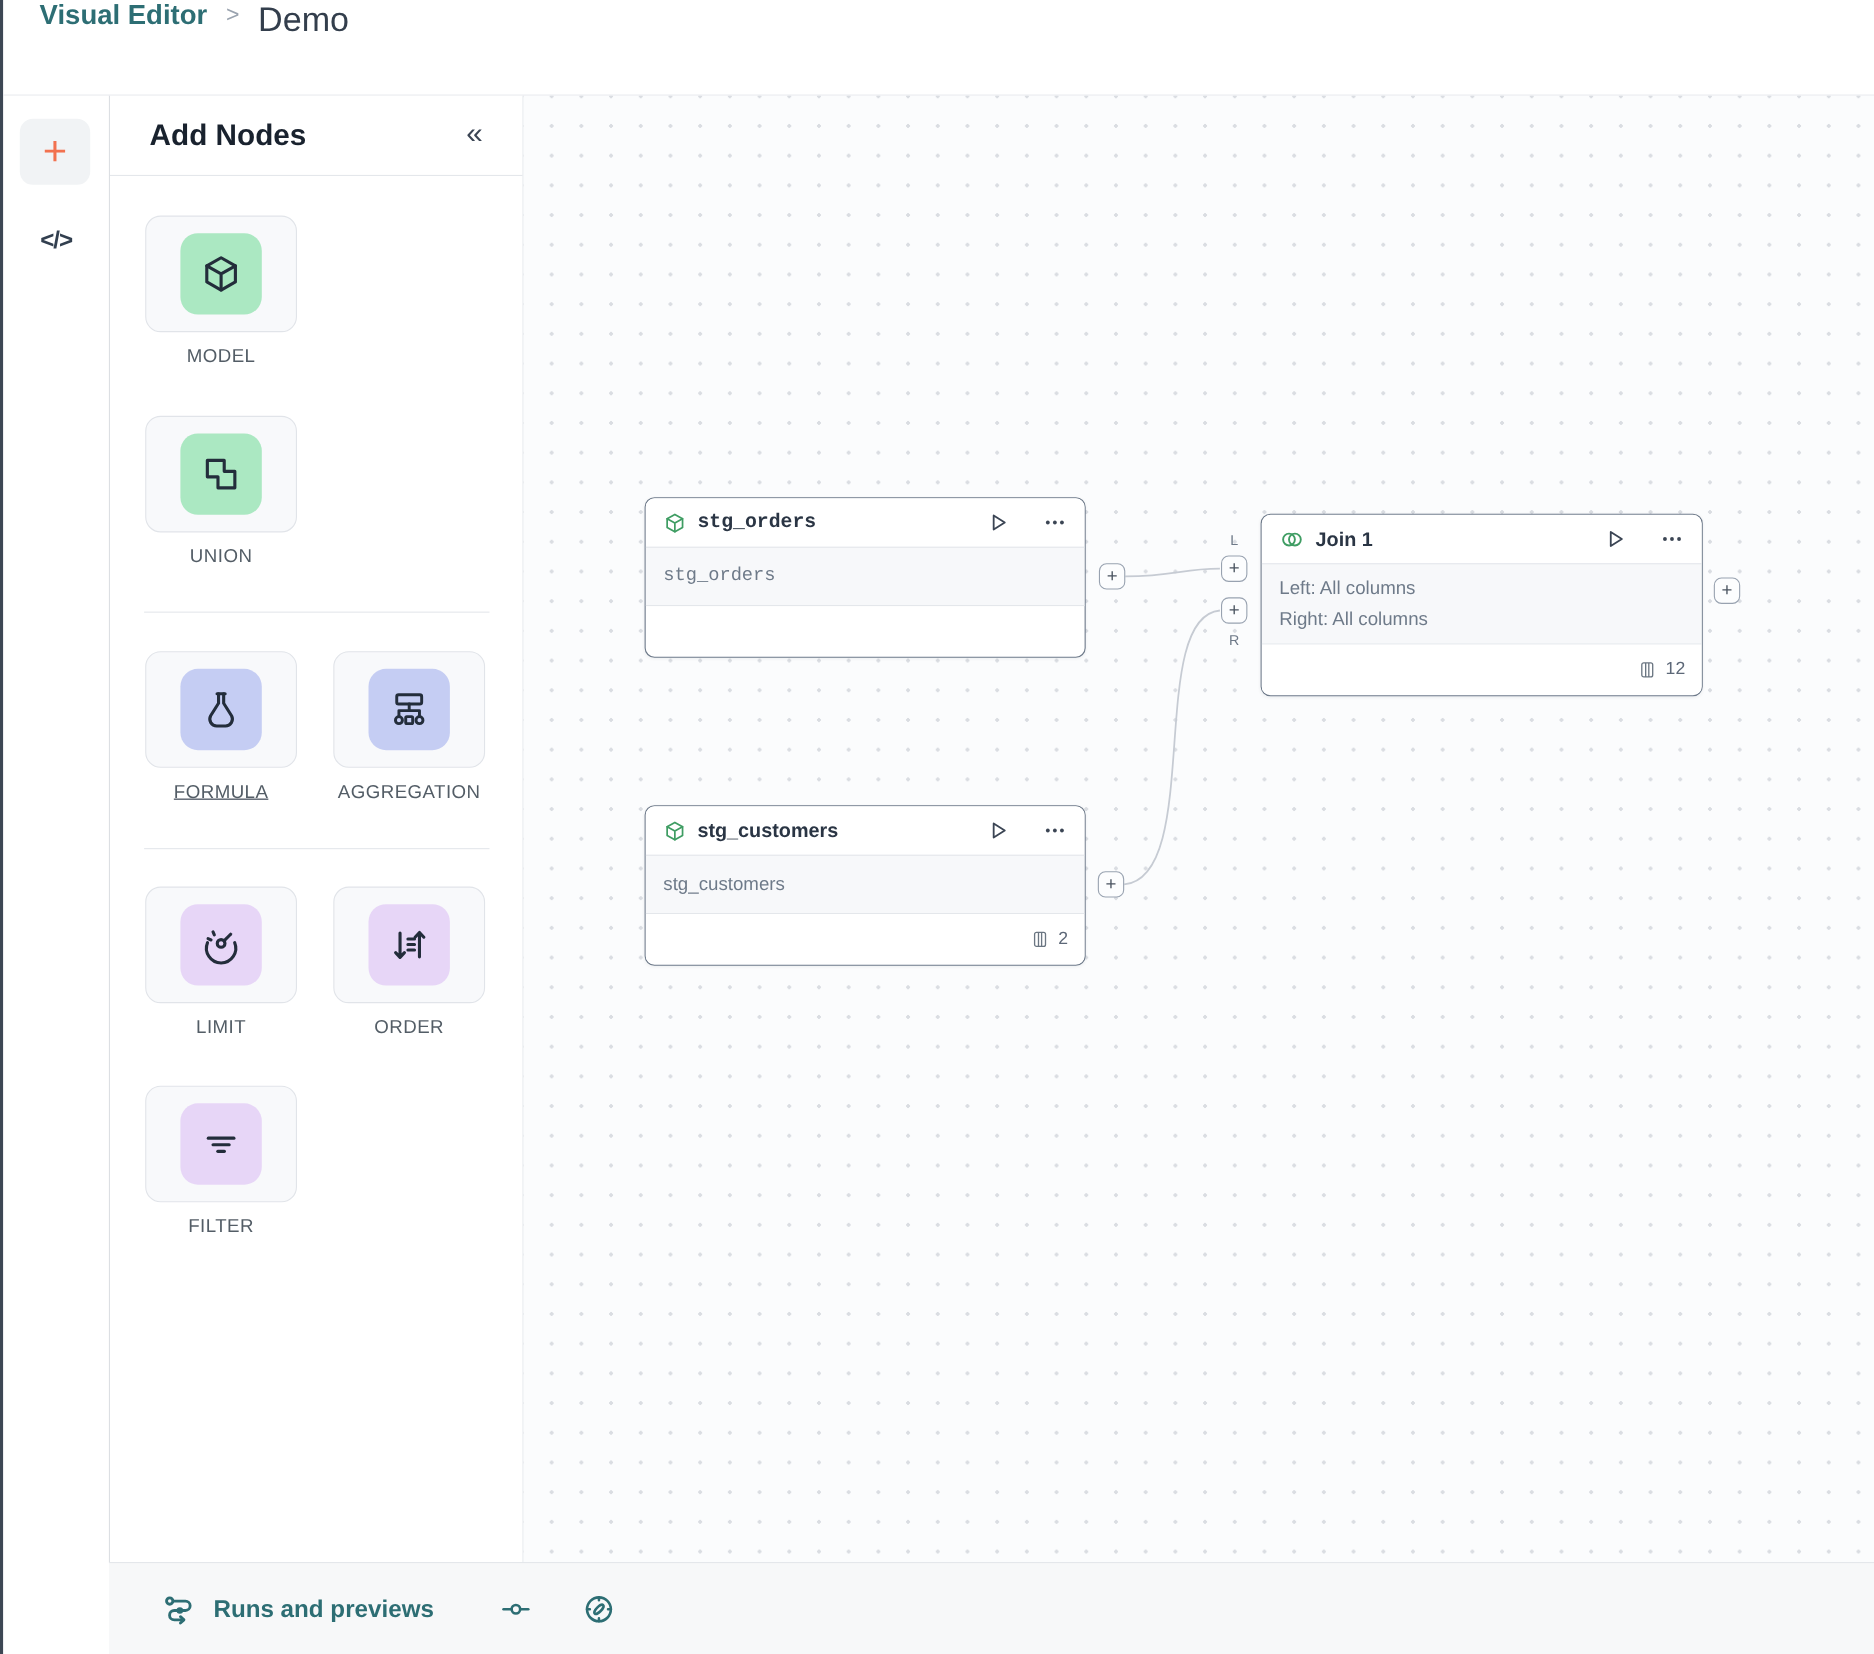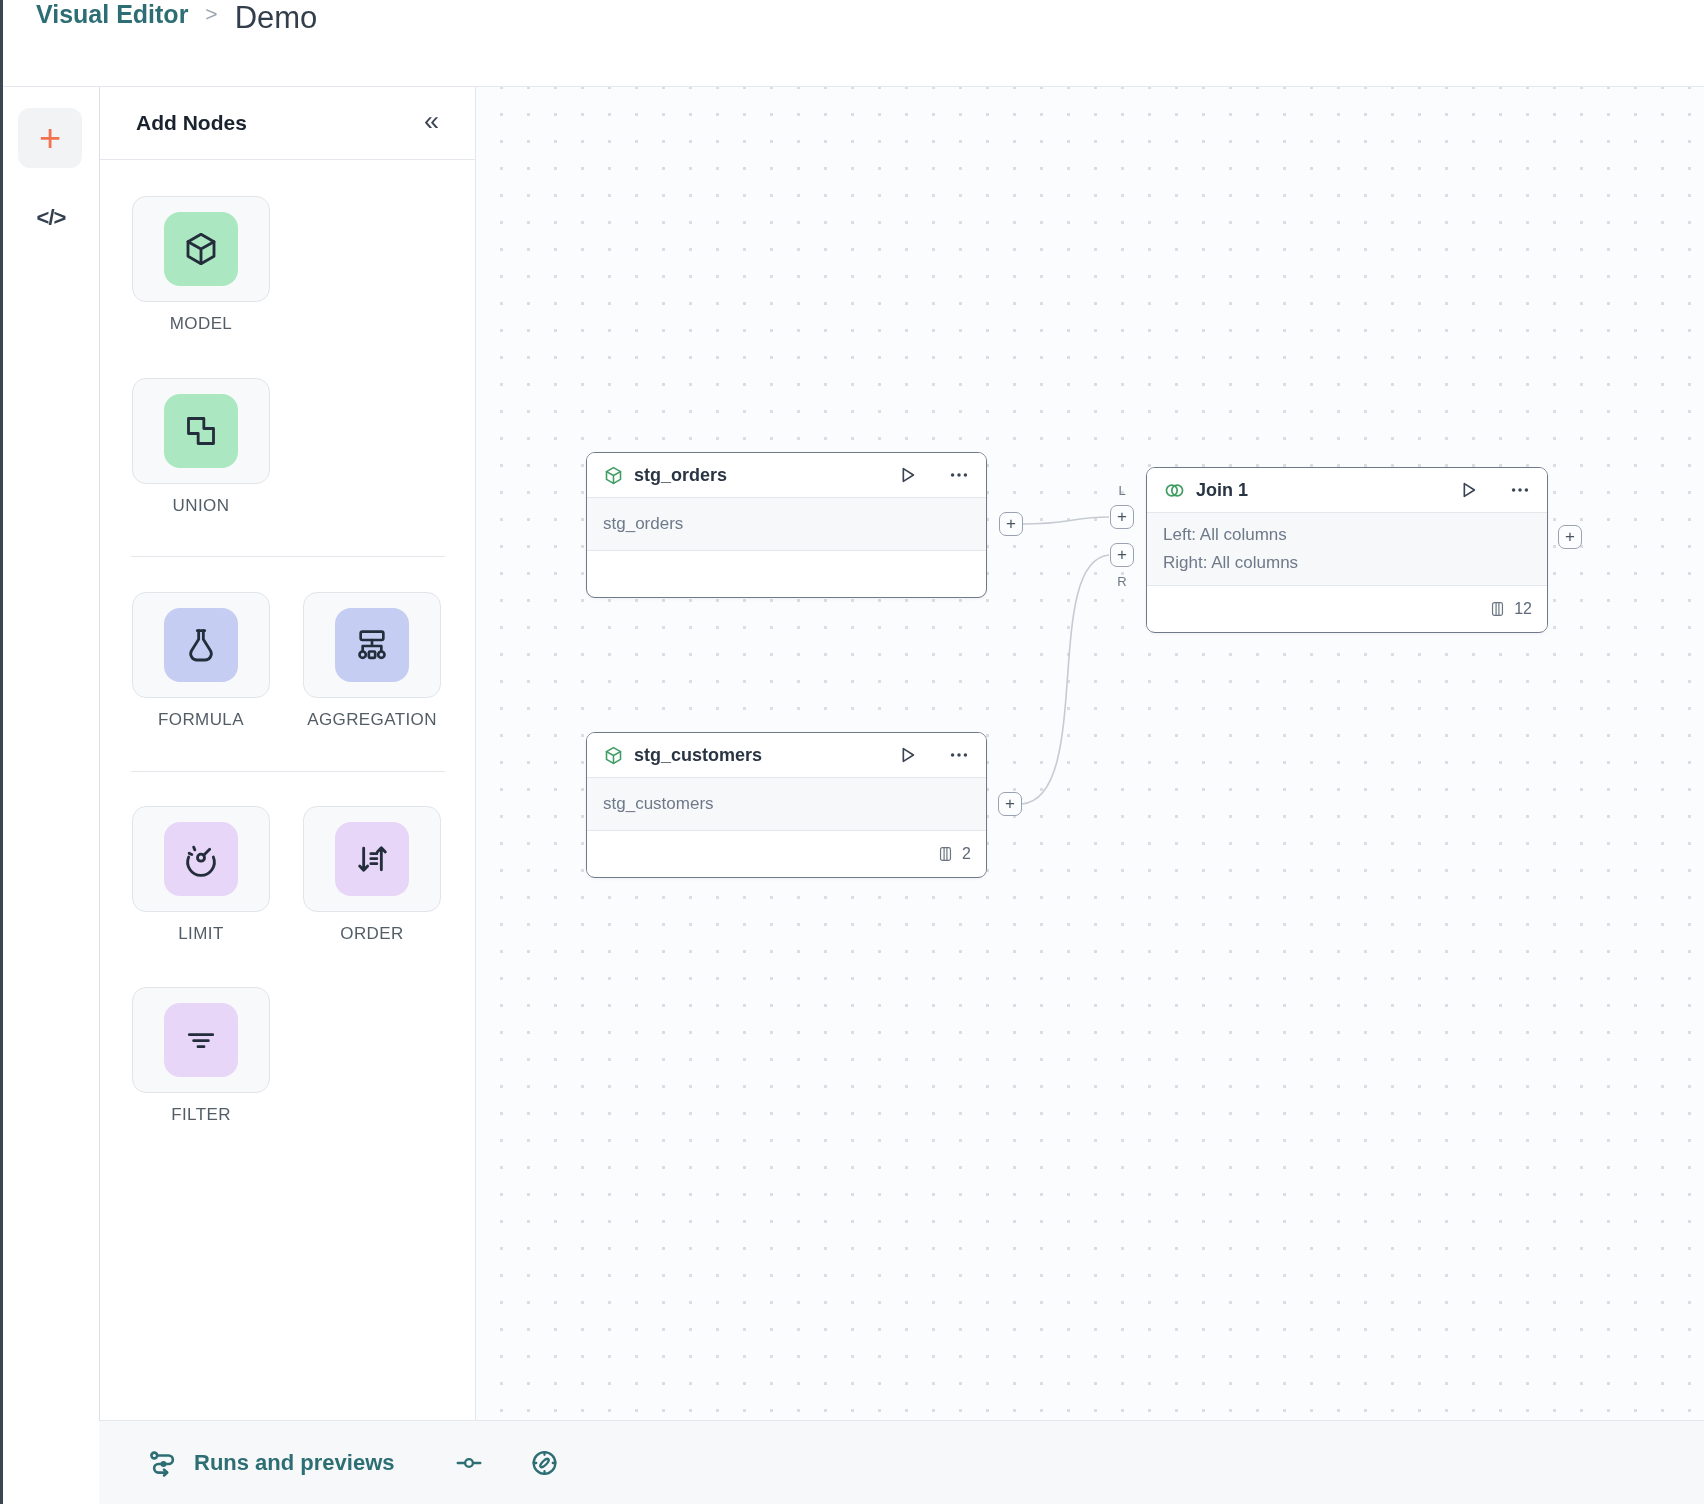--- a/index.html
+++ b/index.html
@@ -23,21 +23,21 @@
     border-radius:12px; color:#f2714f; font-size:38px; font-weight:300; display:flex;
     align-items:center; justify-content:center; cursor:pointer; }
   .rail-code { position:absolute; left:0; top:118px; width:96px; text-align:center;
     color:#323f4f; font-size:22px; font-weight:700; letter-spacing:-1px; cursor:pointer; }
 
   
   .panel { position:absolute; left:99px; top:87px; width:377px; height:1333px; background:#fff;
     border-left:1px solid #dcdfe3; border-right:1px solid #e4e7eb; }
   .panel-header { position:absolute; top:0; left:0; right:0; height:73px; border-bottom:1px solid #e4e7eb;
     display:flex; align-items:center; justify-content:space-between; padding:0 36px; }
-  .panel-title { font-size:21px; font-weight:700; color:#19222e; }
+  .panel-title { font-size:27px; font-weight:700; color:#19222e; }
   .panel-collapse { font-size:27px; color:#3b4554; cursor:pointer; line-height:1; margin-top:-4px; }
   .palette-item { position:absolute; width:138px; text-align:center; cursor:pointer; }
   .palette-card { width:138px; height:106px; background:#f8f9fb; border:1px solid #e1e4e9;
     border-radius:14px; display:flex; align-items:center; justify-content:center; }
   .palette-tile { width:74px; height:74px; border-radius:16px; display:flex; align-items:center; justify-content:center; }
   .tile-green  { background:#abe8c2; }
   .tile-blue   { background:#c5cdf3; }
   .tile-purple { background:#e7d6f7; }
   .palette-label { margin-top:12px; font-size:17px; color:#535d66; letter-spacing:0.4px; }
   .palette-divider { position:absolute; left:31px; width:314px; height:1px; background:#e4e7eb; }
@@ -131,21 +131,21 @@
             <path d="M4.5 4.5 h9.2 v6 h5.8 v9 h-9.2 v-6 h-5.8 z"></path>
           </svg>
         </span>
       </div>
     </div>
     <div class="palette-label">UNION</div>
   </div>
 
   <div class="palette-divider" style="top:469px;"></div>
 
-  <div class="palette-item" style="left:32px; top:505px;">
+  <div class="palette-item" style="left:32px; top:505px;text-decoration:underline;">
     <div class="palette-card">
       <div class="palette-tile tile-blue">
         <span>
           <svg width="40" height="40" viewBox="0 0 24 24" fill="none" stroke="#232d3b" stroke-width="1.7" stroke-linejoin="round" stroke-linecap="round">
             <path d="M9.8 3.4 h4.4"></path>
             <path d="M10.6 3.4 v5.2 L6.3 15.4 c-1.4 2.6 .5 5.6 3.3 5.6 h4.8 c2.8 0 4.7-3 3.3-5.6 L13.4 8.6 v-5.2"></path>
           </svg>
         </span>
       </div>
     </div>
@@ -219,21 +219,21 @@
   </div>
 </aside>
 
 <main class="canvas">
 
   <svg class="edges" width="1228" height="1333" viewBox="0 0 1228 1333">
     <path d="M 547 437 C 592 437, 598 430, 633 430" stroke="#c6cbd3" stroke-width="1.6" fill="none"></path>
     <path d="M 546 717 C 618 710, 566 474, 633 468" stroke="#c6cbd3" stroke-width="1.6" fill="none"></path>
   </svg>
 
-  <section class="node" style="left:110px; top:365px; width:401px; height:146px;">
+  <section class="node" style="left:110px; top:365px; width:401px; height:146px;font-family:Liberation Mono, monospace;">
     <div class="node-header">
       <span>
         <svg width="21" height="21" viewBox="0 0 24 24" fill="none" stroke="#3f9d63" stroke-width="1.8" stroke-linejoin="round" stroke-linecap="round">
           <path d="M12 3 L20 7.5 V16.5 L12 21 L4 16.5 V7.5 Z"></path>
             <path d="M4 7.5 L12 12 L20 7.5 M12 12 V21"></path>
         </svg>
       </span>
       <span class="node-title">stg_orders</span>
       <span class="node-play">
         <svg width="22" height="22" viewBox="0 0 24 24" fill="none" stroke="#3b4554" stroke-width="1.8" stroke-linejoin="round">

